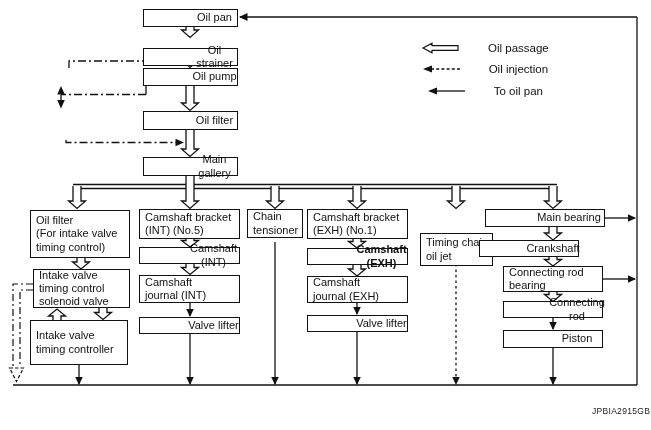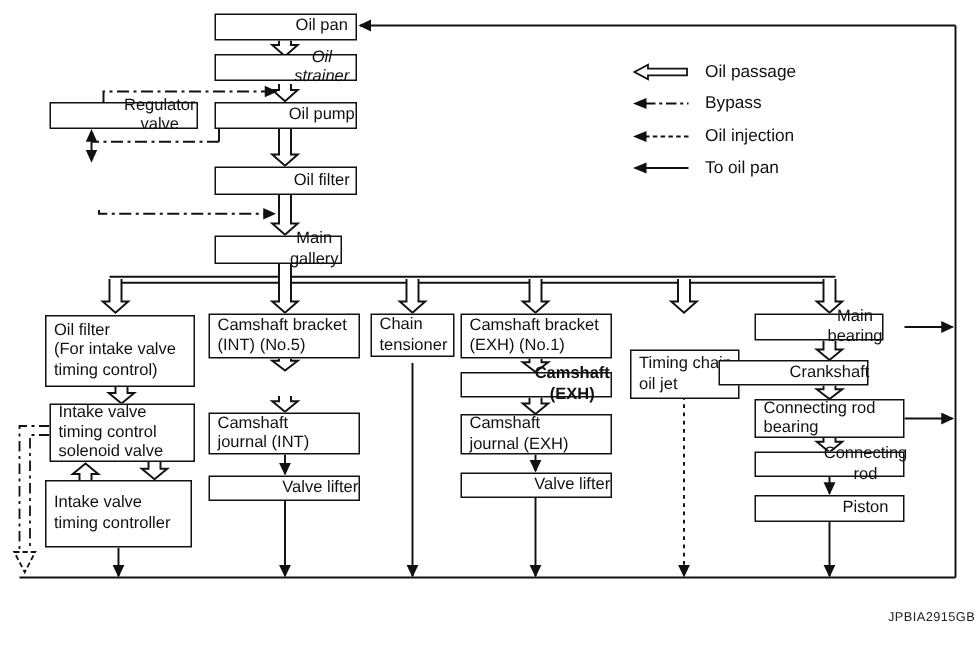--- a/index.html
+++ b/index.html
@@ -6,21 +6,21 @@
   #stage{position:relative;width:651px;height:430px;background:#fff;overflow:hidden;
          font-family:"Liberation Sans",sans-serif;}
   #wires{position:absolute;left:0;top:0;}
   .node{position:absolute;box-sizing:border-box;border:1.5px solid #111;background:#fff;
         display:flex;align-items:center;color:#111;
         font:11px/1.2 "Liberation Sans",sans-serif;}
   .c{justify-content:center;text-align:center;padding-left:48px;}
   .l{padding-left:5px;text-align:left;}
   .node span{white-space:pre-line;}
   .legend{position:absolute;left:421px;top:37px;}
-  .lrow{display:flex;align-items:center;gap:9px;height:21.5px;}
+  .lrow{display:flex;align-items:center;gap:27px;height:21.5px;justify-content:center;}
   .lrow span{font-size:11.5px;color:#111;}
   .watermark{position:absolute;left:592px;top:406px;font-size:8.5px;letter-spacing:.3px;color:#222;}
 </style>
 </head>
 <body>
 
 <div id="stage">
 
   <svg id="wires" width="651" height="430" viewBox="0 0 651 430">
     <defs>
@@ -94,33 +94,30 @@
     <g stroke="#111" stroke-width="1.2" fill="none" stroke-dasharray="7 3 2 3">
       <path d="M33,284 H13 V367"></path>
       <path d="M33,290 H20 V367"></path>
       <path d="M9.5,368 H23.5 L16.5,381.5 Z" stroke-dasharray="3.5 2" fill="#fff"></path>
     </g>
   </svg>
 
   <div class="node c" style="left:143px;top:9px;width:95px;height:18px;">
       <span>Oil pan</span>
     </div>
-  <div class="node c" style="left:143px;top:36px;width:95px;height:18px;font-style:italic;">
+  <div class="node c" style="left:143px;top:48px;width:95px;height:18px;">
       <span>Oil strainer</span>
-    </div>
-  <div class="node c" style="left:33px;top:68px;width:99px;height:18px;">
-      <span>Regulator valve</span>
     </div>
   <div class="node c" style="left:143px;top:68px;width:95px;height:18px;">
       <span>Oil pump</span>
     </div>
   <div class="node c" style="left:143px;top:111px;width:95px;height:19px;">
       <span>Oil filter</span>
     </div>
-  <div class="node c" style="left:143px;top:157px;width:85px;height:19px;">
+  <div class="node c" style="left:143px;top:157px;width:95px;height:19px;">
       <span>Main gallery</span>
     </div>
 
   <div class="node l" style="left:30px;top:210px;width:100px;height:48px;">
       <span>Oil filter
 (For intake valve
 timing control)</span>
     </div>
   <div class="node l" style="left:33px;top:269px;width:97px;height:39px;">
       <span>Intake valve
@@ -129,20 +126,23 @@
     </div>
   <div class="node l" style="left:30px;top:320px;width:98px;height:45px;">
       <span>Intake valve
 timing controller</span>
     </div>
 
   <div class="node l" style="left:139px;top:209px;width:101px;height:30px;">
       <span>Camshaft bracket
 (INT) (No.5)</span>
     </div>
+  <div class="node c" style="left:139px;top:247px;width:101px;height:17px;">
+      <span>Camshaft (INT)</span>
+    </div>
   <div class="node l" style="left:139px;top:275px;width:101px;height:28px;">
       <span>Camshaft
 journal (INT)</span>
     </div>
   <div class="node c" style="left:139px;top:317px;width:101px;height:17px;">
       <span>Valve lifter</span>
     </div>
 
   <div class="node l" style="left:247px;top:209px;width:56px;height:29px;">
       <span>Chain
@@ -162,21 +162,21 @@
     </div>
   <div class="node c" style="left:307px;top:315px;width:101px;height:17px;">
       <span>Valve lifter</span>
     </div>
 
   <div class="node l" style="left:420px;top:209px;width:73px;height:33px;margin-top:24px;">
       <span>Timing chain
 oil jet</span>
     </div>
 
-  <div class="node c" style="left:503px;top:209px;width:86px;height:18px;">
+  <div class="node c" style="left:485px;top:209px;width:120px;height:18px;">
       <span>Main bearing</span>
     </div>
   <div class="node c" style="left:479px;top:240px;width:100px;height:17px;">
       <span>Crankshaft</span>
     </div>
   <div class="node l" style="left:503px;top:266px;width:100px;height:26px;">
       <span>Connecting rod
 bearing</span>
     </div>
   <div class="node c" style="left:503px;top:301px;width:100px;height:17px;">
@@ -188,27 +188,20 @@
 
   <div class="legend">
     <div class="lrow">
       <svg width="40" height="14">
         <path d="M11,2.2 L2,7 L11,11.8 L11,9.3 L37,9.3 L37,4.7 L11,4.7 Z" fill="#fff" stroke="#111" stroke-width="1.2"></path>
       </svg>
       <span>Oil passage</span>
     </div>
     <div class="lrow">
       <svg width="40" height="14">
-        <line x1="9" y1="7" x2="38" y2="7" stroke="#111" stroke-width="1.3" stroke-dasharray="7 2.5 2 2.5"></line>
-        <polygon points="1,7 10,3.4 10,10.6" fill="#111"></polygon>
-      </svg>
-      <span>Bypass</span>
-    </div>
-    <div class="lrow">
-      <svg width="40" height="14">
         <line x1="9" y1="7" x2="38" y2="7" stroke="#111" stroke-width="1.3" stroke-dasharray="3 2.2"></line>
         <polygon points="1,7 10,3.4 10,10.6" fill="#111"></polygon>
       </svg>
       <span>Oil injection</span>
     </div>
     <div class="lrow">
       <svg width="40" height="14">
         <line x1="9" y1="7" x2="38" y2="7" stroke="#111" stroke-width="1.3"></line>
         <polygon points="1,7 10,3.4 10,10.6" fill="#111"></polygon>
       </svg>

